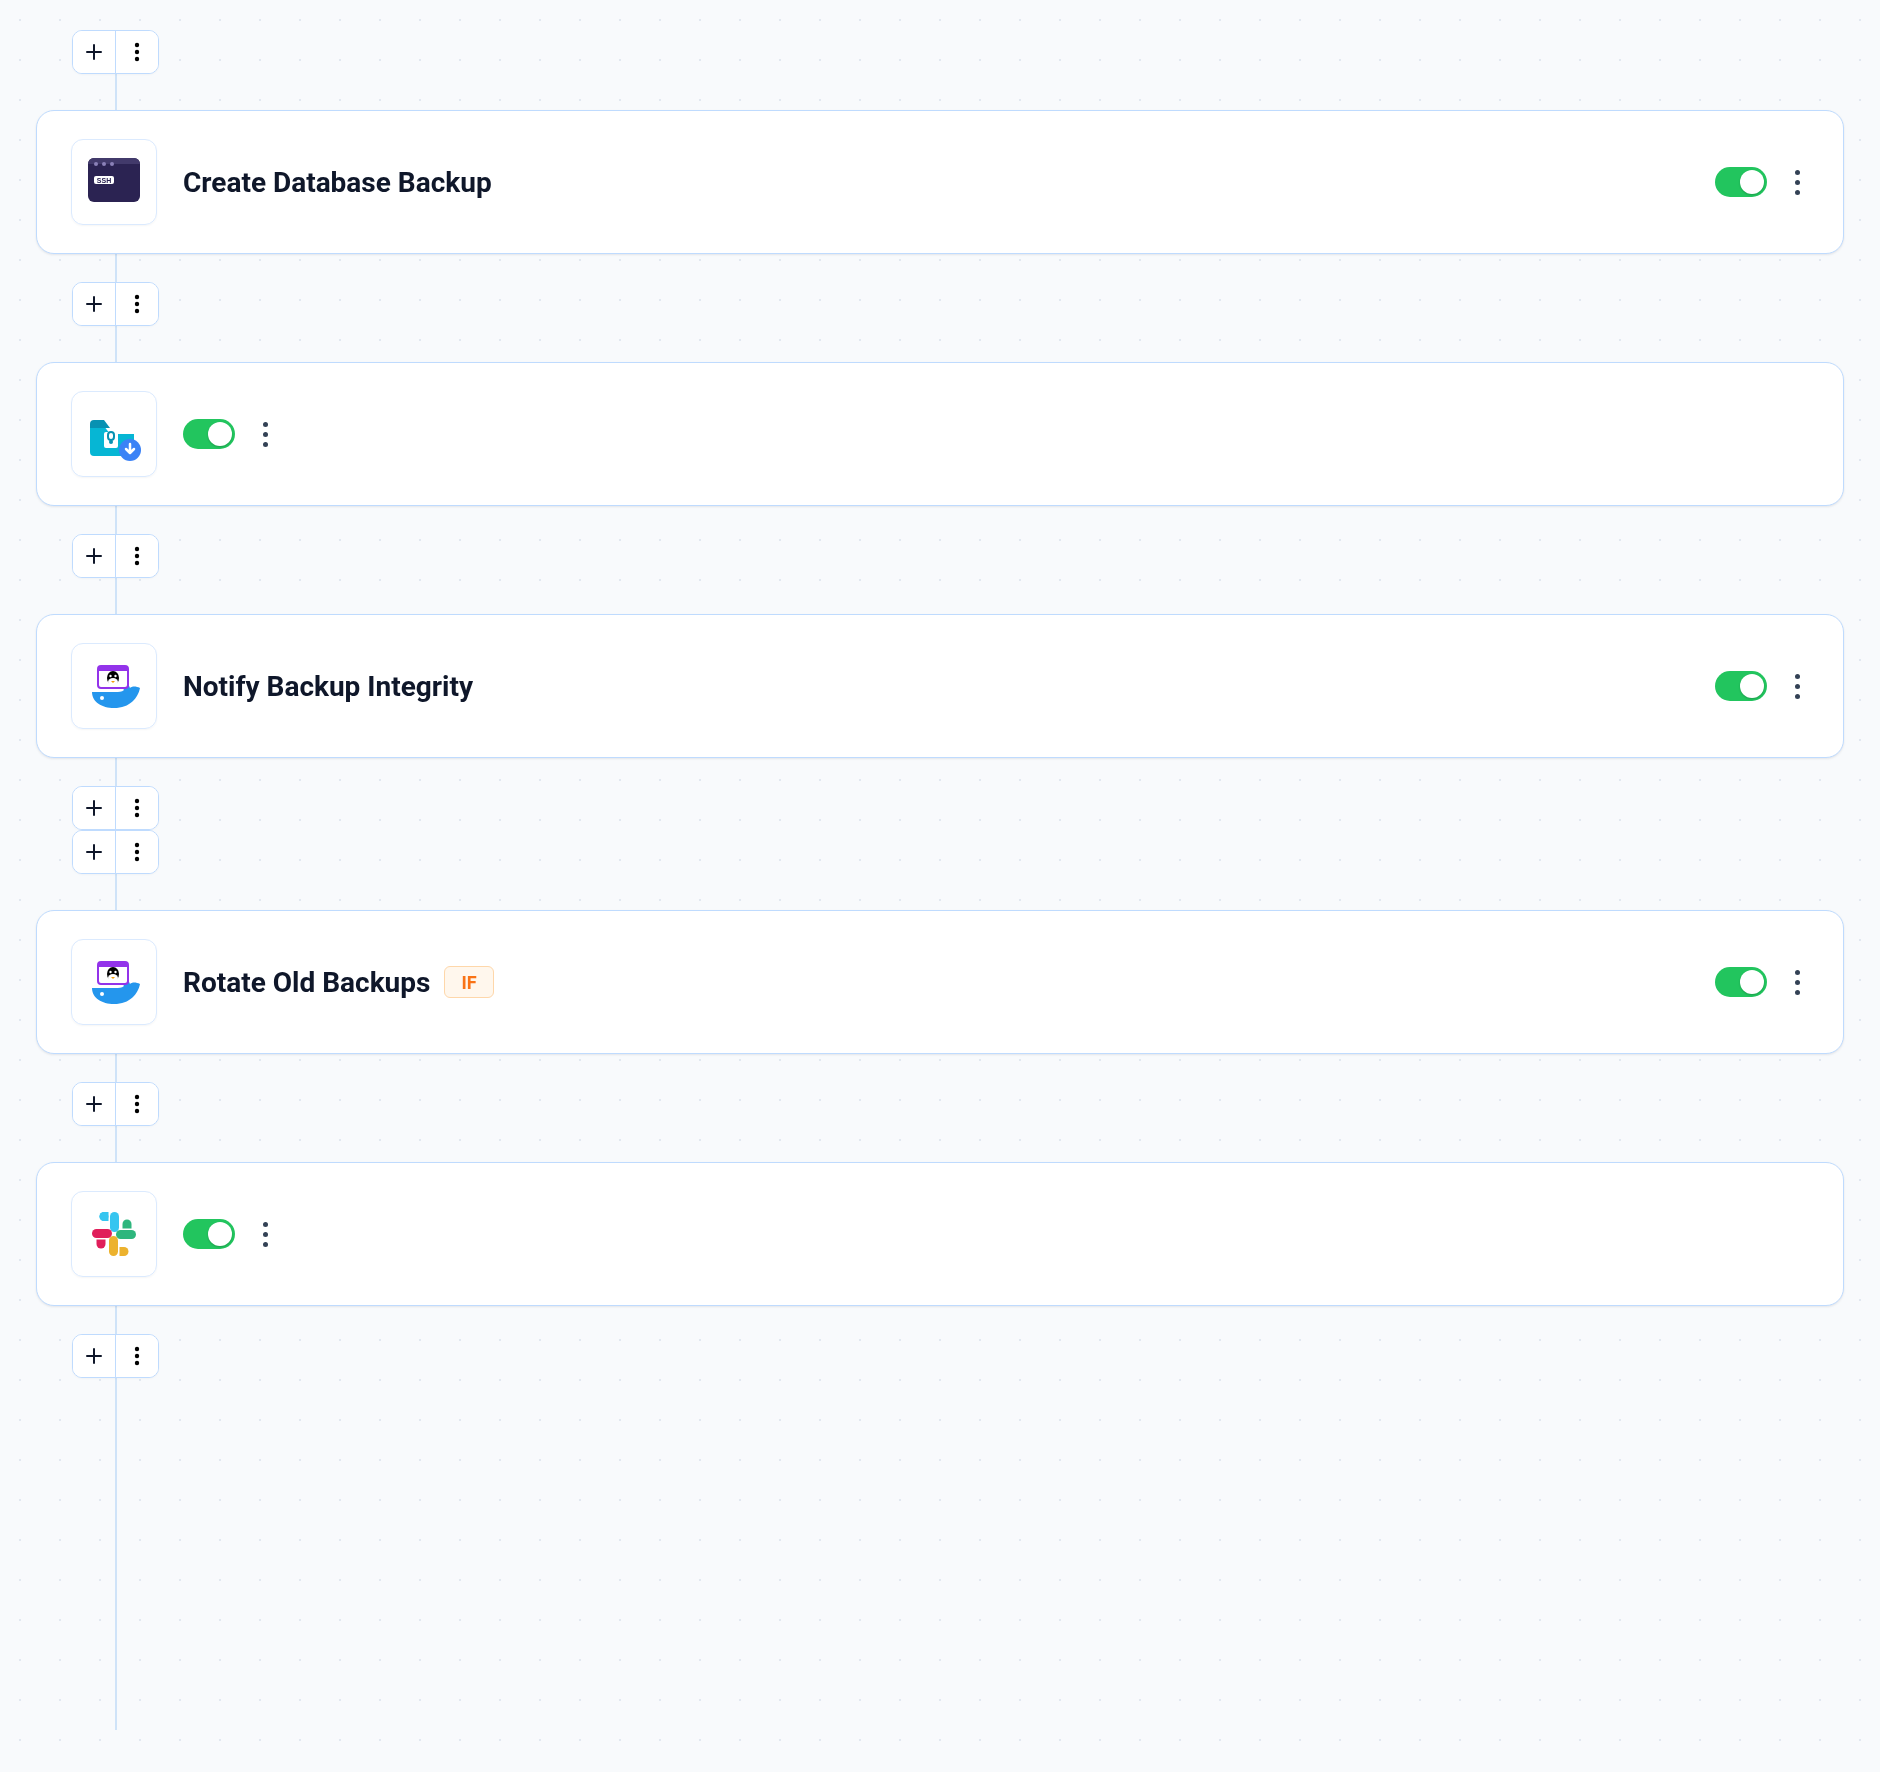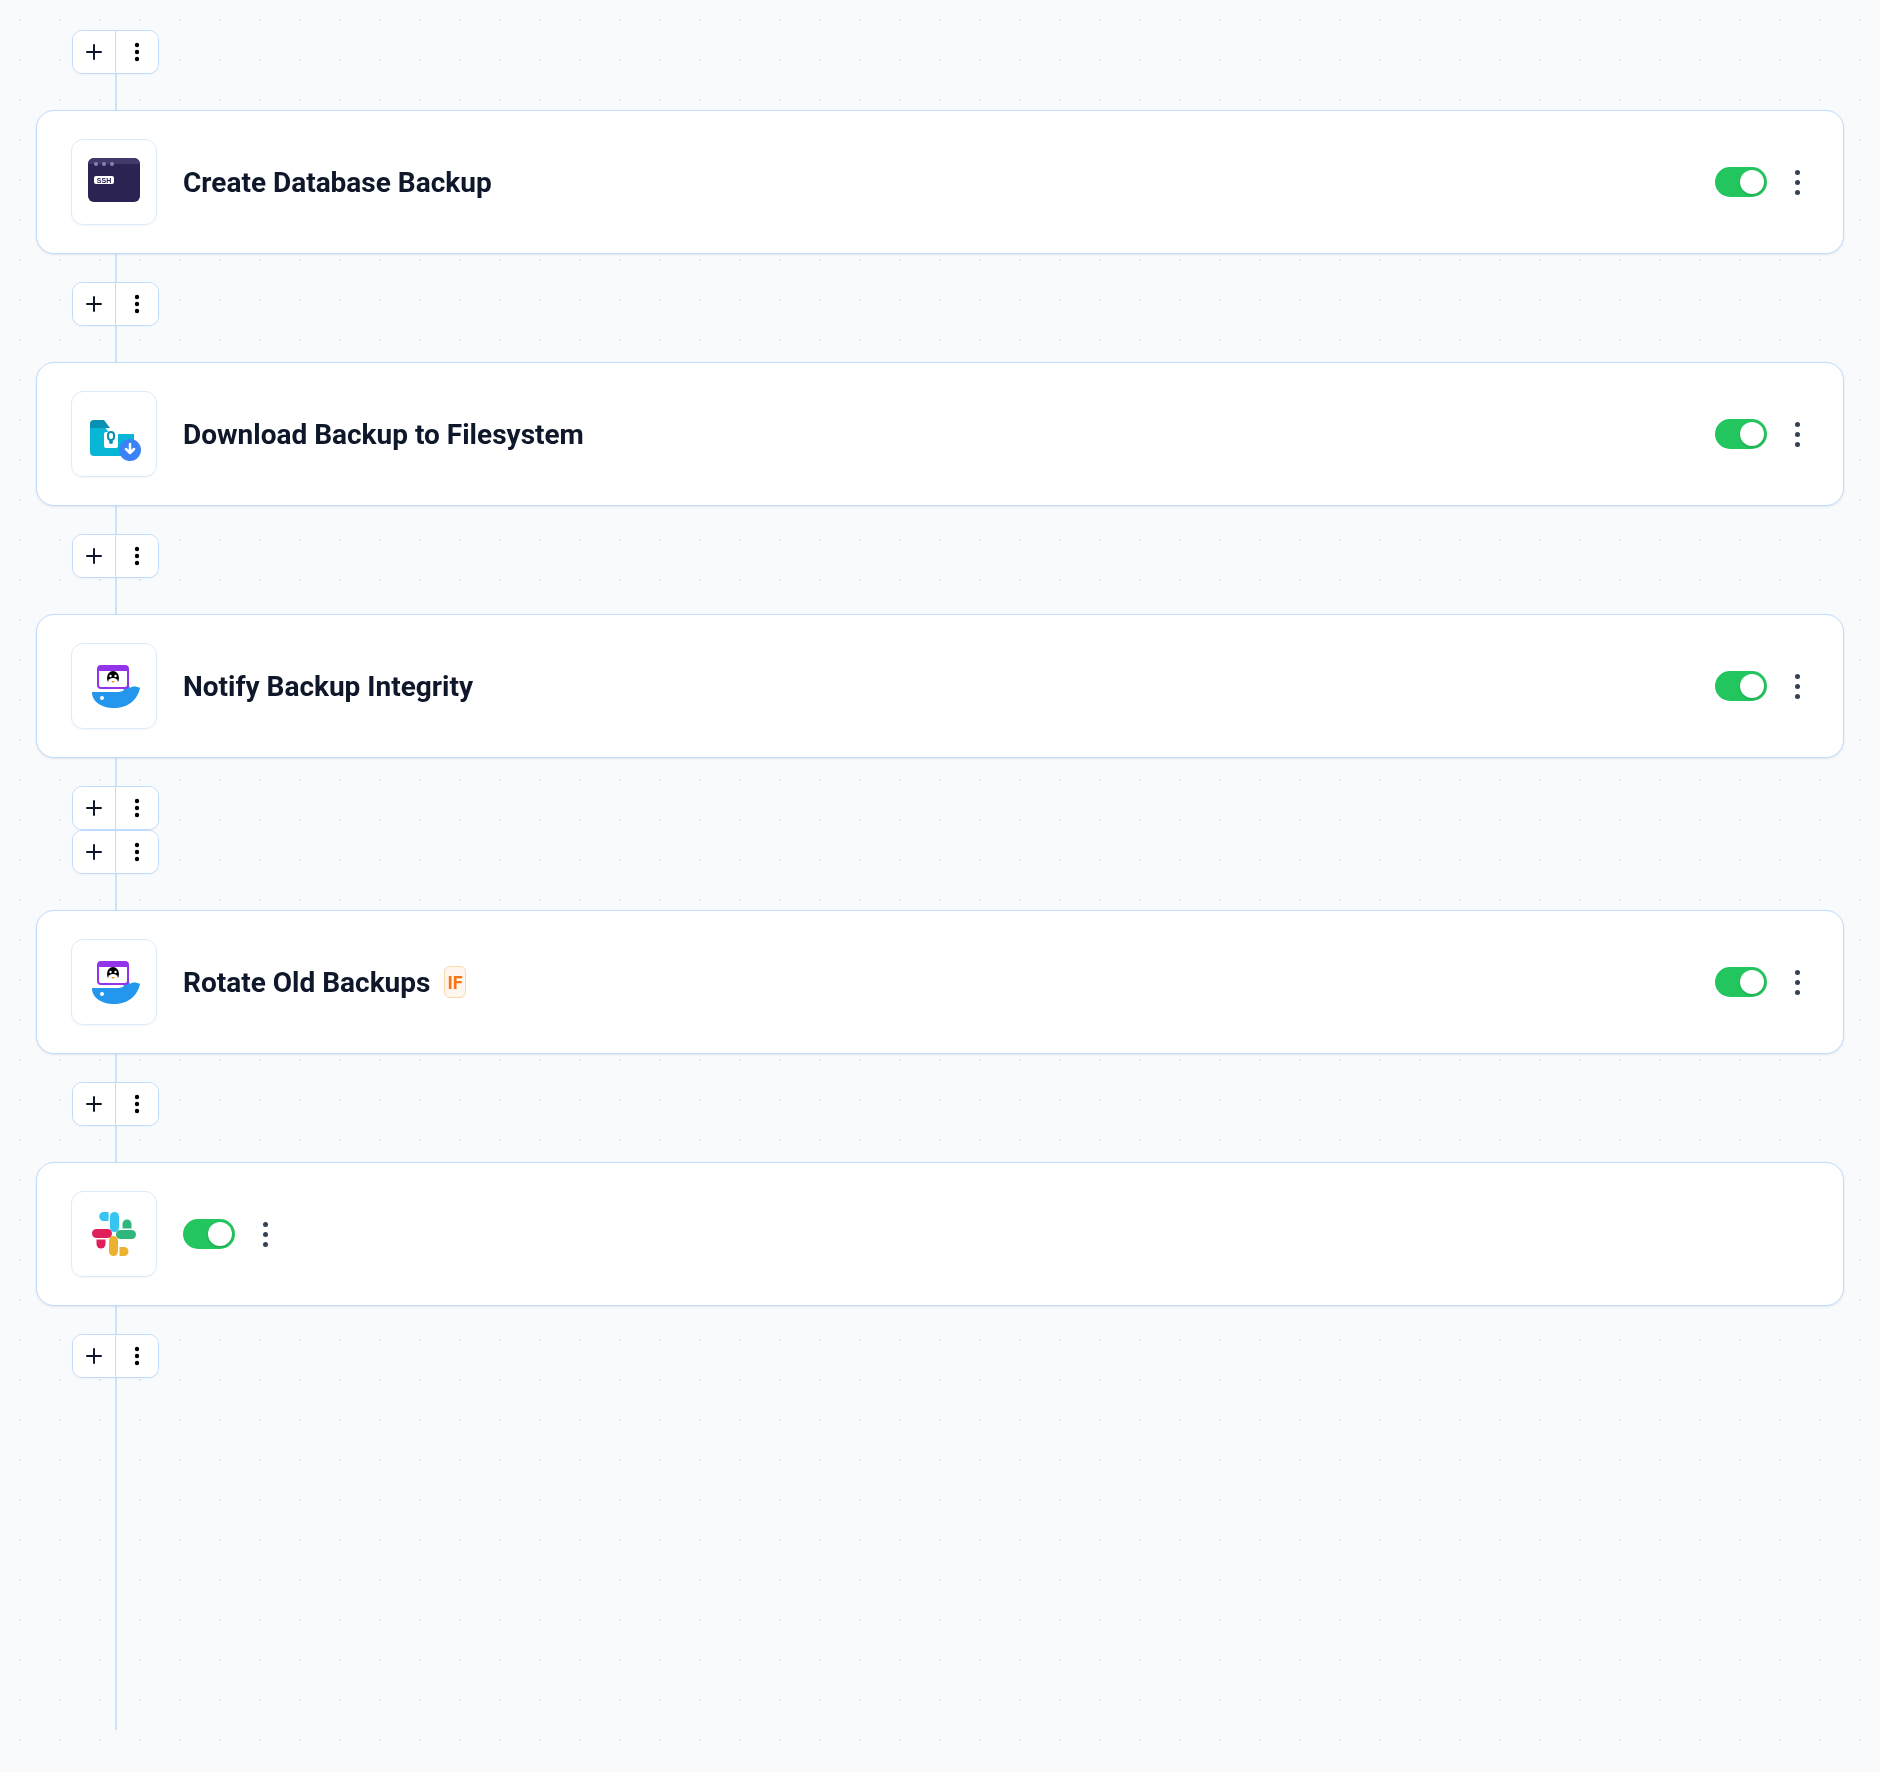--- a/index.html
+++ b/index.html
@@ -93,21 +93,21 @@
   .if-badge {
     display: inline-flex;
     align-items: center;
     justify-content: center;
     font-size: 18px;
     font-weight: 700;
     color: #f97316;
     background: #fff7ed;
     border: 1px solid #fed7aa;
     border-radius: 6px;
-    padding: 2px 2px;
+    padding: 2px 16px;
     height: 26px;
   }
   .step-actions {
     display: flex;
     align-items: center;
     gap: 18px;
     flex-shrink: 0;
   }
   .toggle {
     width: 52px;
@@ -266,23 +266,20 @@
         </div>
     </div>
   </div>
 
   <div class="step-card">
     <div class="step-icon-frame">
       <svg width="64" height="64" viewBox="0 0 64 64">
           <use href="#icon-sftp-download"></use>
         </svg>
     </div>
-    <div class="step-title">
-      <span>Download Backup to Filesystem</span>
-    </div>
     <div class="step-actions">
       <div class="toggle">
           <div class="toggle-knob"></div>
         </div>
       <div class="vdots">
           <span></span>
           <span></span>
           <span></span>
         </div>
     </div>

